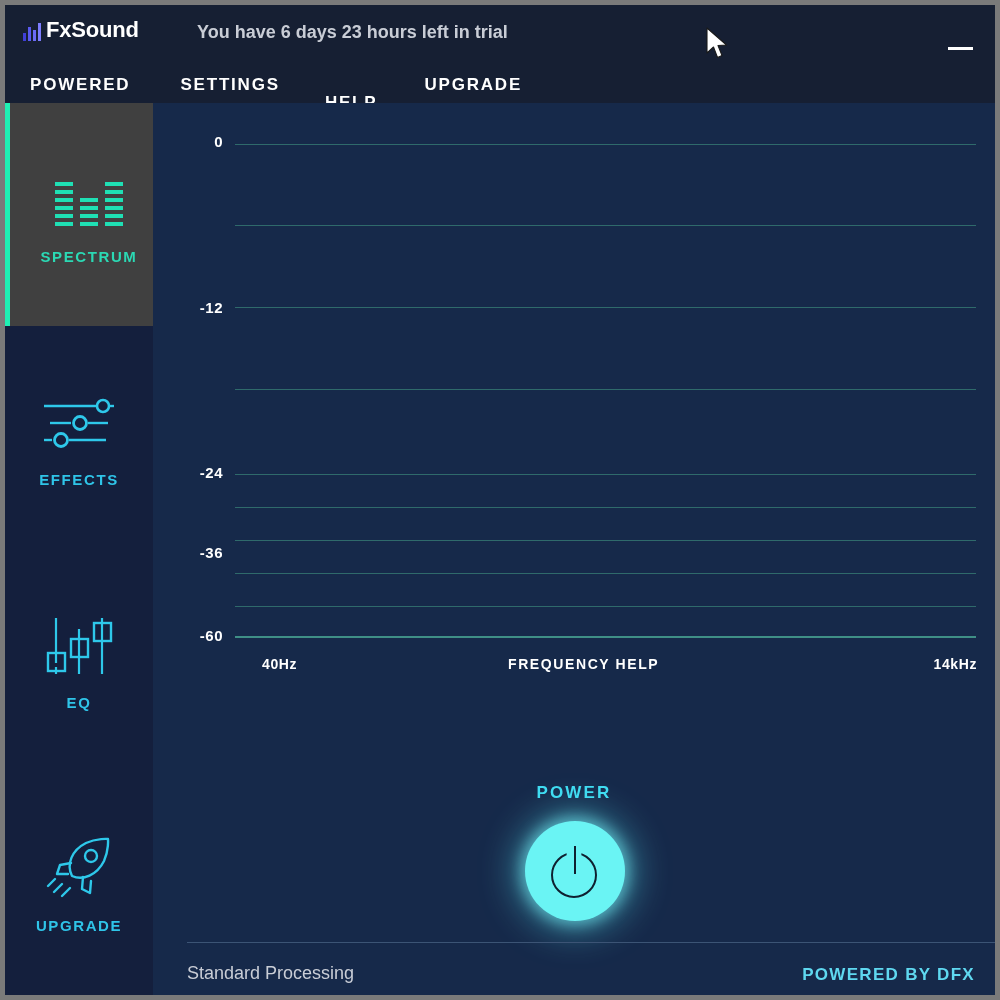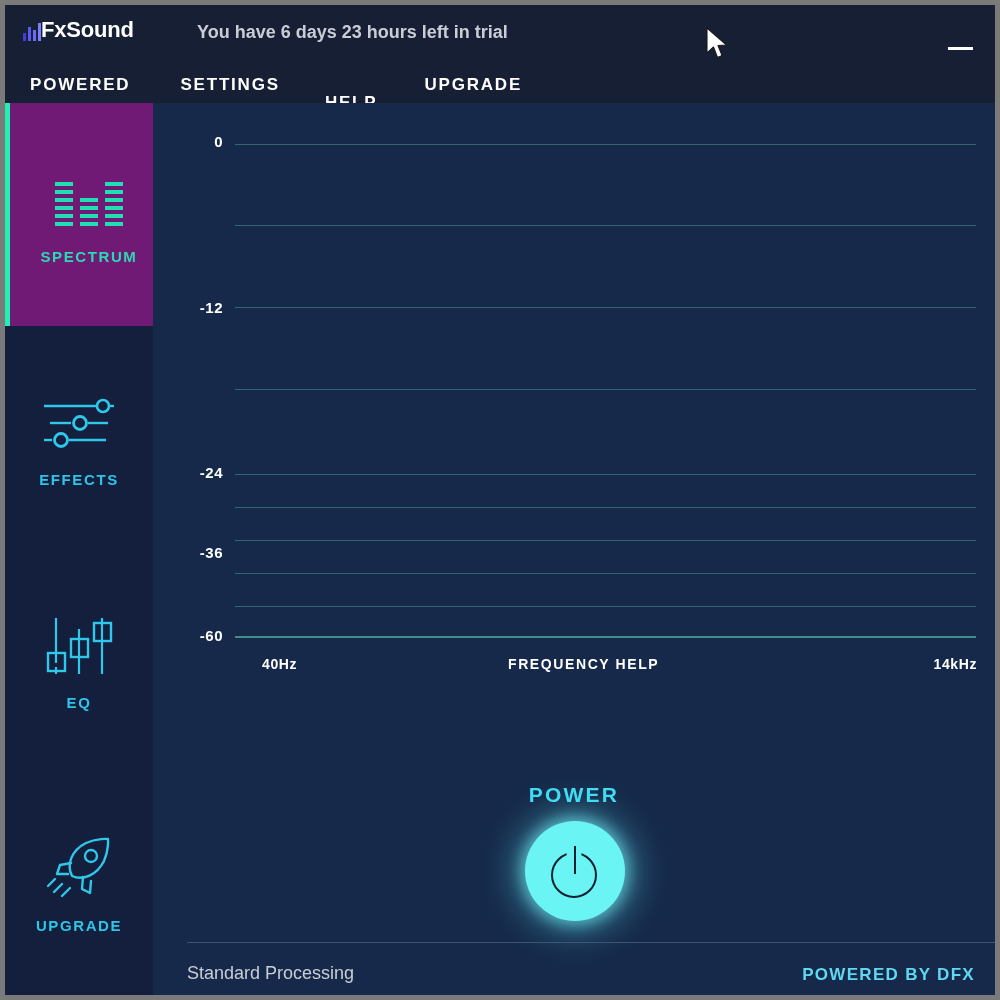--- a/index.html
+++ b/index.html
@@ -16,21 +16,21 @@
     overflow:hidden;
   }
 
   
   .titlebar {
     position:absolute; left:0; top:0; width:990px; height:98px;
     background:#161f33;
   }
   .logo-wrap {
     position:absolute; left:18px; top:14px;
-    display:flex; align-items:flex-end; 
+    display:flex; align-items:flex-end; gap:5px;
   }
   .logo-bars { display:flex; align-items:flex-end; gap:2px; height:20px; }
   .logo-bars i { display:block; width:3px; background:#4d4de8; }
   .logo-bars i:nth-child(1){ height:8px;  background:#3f3fd8;}
   .logo-bars i:nth-child(2){ height:14px; background:#5a5af0;}
   .logo-bars i:nth-child(3){ height:11px; background:#6b6bf5;}
   .logo-bars i:nth-child(4){ height:18px; background:#7d7dff;}
   .logo-text {
     color:#ffffff; font-size:22px; font-weight:bold;
     letter-spacing:-0.2px; line-height:22px;
@@ -65,21 +65,21 @@
   .sidebar {
     position:absolute; left:0; top:98px; width:148px; height:892px;
     background:#141f3d;
   }
   .side-item {
     position:relative; width:148px; height:223px;
     display:flex; flex-direction:column;
     align-items:center; justify-content:center;
     cursor:pointer;
   }
-  .side-item.active { background:#701a75;padding-left:20px; }
+  .side-item.active { background:#404040;padding-left:20px; }
   .side-item.active::before {
     content:""; position:absolute; left:0; top:0;
     width:5px; height:223px; background:#1ff0b4;
   }
   .side-icon { height:72px; display:flex; align-items:center; justify-content:center; }
   .side-label {
     margin-top:12px; font-size:15px; font-weight:bold;
     letter-spacing:1.6px; color:#2fc4e8;
   }
   .side-item.active .side-label { color:#2bd9b4; }
@@ -115,21 +115,21 @@
     letter-spacing:0.6px; white-space:nowrap;
   }
   .xlabel.left   { left:109px; }
   .xlabel.center { left:355px; letter-spacing:1.6px; }
   .xlabel.right  { right:18px; }
 
   
   .power-label {
     position:absolute; left:0; top:680px; width:842px;
     text-align:center; color:#3fdcf2;
-    font-size:21px; font-weight:bold; letter-spacing:2.2px;
+    font-size:17px; font-weight:bold; letter-spacing:2.2px;
   }
   .power-btn {
     position:absolute; left:372px; top:718px;
     width:100px; height:100px; border-radius:50%;
     background:#6af4f4; cursor:pointer;
     box-shadow:0 0 34px 12px rgba(92,235,245,0.40),
                0 0 14px 4px rgba(130,245,250,0.55);
     display:flex; align-items:center; justify-content:center;
   }
   .power-glyph { position:relative; width:54px; height:54px; }

